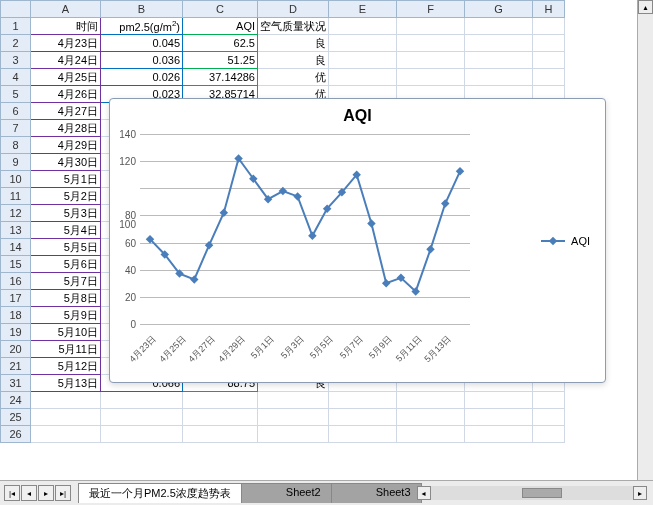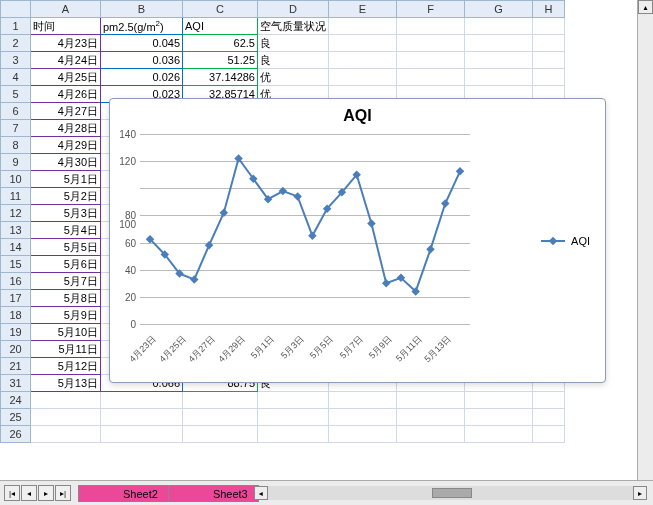--- a/index.html
+++ b/index.html
@@ -4,21 +4,21 @@
 <style>
 *{margin:0;padding:0;box-sizing:border-box;font-family:Arial,"Microsoft YaHei",sans-serif;}
 body{background:#fff;width:653px;height:505px;overflow:hidden;position:relative;font-size:11px;}
 .grid{position:relative;width:653px;height:480px;background:#fff;}
 table{border-collapse:collapse;table-layout:fixed;}
 td,th{border:1px solid #d0d7e5;height:17px;padding:0 2px;font-size:11px;color:#000;overflow:hidden;white-space:nowrap;vertical-align:middle;}
 th{background:#e4ecf7;font-weight:normal;text-align:center;color:#333;border:1px solid #9eb6ce;}
 .rowhdr{width:30px;text-align:center;}
 .colA{width:70px;}.colB{width:82px;}.colC{width:75px;}.colD{width:71px;}.colE,.colF,.colG{width:68px;}.colH{width:32px;}
 .r{text-align:right;}
-.l{text-align:left;margin-top:8px;}
+.l{text-align:right;margin-top:8px;}
 .sel-purple{border:1.5px solid #7030a0 !important;}
 .sel-blue{border:1.5px solid #0070c0 !important;}
 .sel-green{border:1.5px solid #00b050 !important;}
 sup{font-size:8px;}
 .chart{position:absolute;left:109px;top:98px;width:497px;height:285px;background:#fff;border:1px solid #8a9db5;border-radius:4px;box-shadow:0 2px 6px rgba(0,0,0,.15);}
 .chart-title{text-align:center;font-size:16px;font-weight:bold;margin-top:8px;}
 .plot{position:absolute;left:30px;top:35px;width:330px;height:190px;}
 .yaxis{position:absolute;left:0;top:35px;width:28px;height:190px;}
 .ytick{position:absolute;right:2px;font-size:10px;color:#555;transform:translateY(-50%);}
 .gridline{position:absolute;left:0;width:100%;border-top:1px solid #bbb;}
@@ -27,21 +27,21 @@
 .legend{position:absolute;right:15px;top:50%;transform:translateY(-50%);}
 .legend-item{display:flex;align-items:center;gap:6px;font-size:11px;}
 .legend-line{width:24px;height:2px;background:#4a7ebb;position:relative;}
 .legend-line::after{content:"";position:absolute;left:50%;top:50%;width:6px;height:6px;transform:translate(-50%,-50%) rotate(45deg);background:#4a7ebb;}
 svg{position:absolute;left:0;top:0;}
 .tabs{position:absolute;bottom:0;left:0;right:0;height:25px;background:#ececec;border-top:1px solid #aaa;display:flex;align-items:center;}
 .tab-nav{display:flex;margin-left:4px;}
 .tab-btn{width:16px;height:16px;border:1px solid #888;background:#f0f0f0;display:flex;align-items:center;justify-content:center;font-size:8px;margin-right:1px;}
 .sheet-tabs{display:flex;margin-left:6px;}
 .tab{padding:2px 10px;border:1px solid #888;border-bottom:none;background:#fff;font-size:11px;margin-right:-1px;position:relative;}
-.tab.inactive{background:#ec4899;padding-left:44px;}
+.tab.inactive{background:#a3a3a3;padding-left:44px;}
 .scroll-h{flex:1;margin:0 20px 0 10px;height:14px;background:#ddd;position:relative;display:flex;align-items:center;}
 .scroll-thumb{position:absolute;left:45%;width:40px;height:10px;background:#aaa;border:1px solid #888;}
 .scroll-arrow{width:14px;height:14px;border:1px solid #888;background:#eee;display:flex;align-items:center;justify-content:center;font-size:8px;}
 .scroll-v{position:absolute;right:0;top:0;width:16px;height:480px;background:#ececec;border-left:1px solid #aaa;}
 .scroll-v-arrow{height:14px;border:1px solid #888;background:#eee;display:flex;align-items:center;justify-content:center;font-size:8px;}
 </style>
 </head>
 <body>
 
 <div class="grid">
@@ -412,20 +412,21 @@
 </div>
 
 <div class="tabs">
 <div class="tab-nav">
 <div class="tab-btn">|◂</div>
 <div class="tab-btn">◂</div>
 <div class="tab-btn">▸</div>
 <div class="tab-btn">▸|</div>
 </div>
 <div class="sheet-tabs">
+<div class="tab">最近一个月PM2.5浓度趋势表</div>
 <div class="tab inactive">Sheet2</div>
 <div class="tab inactive">Sheet3</div>
 </div>
 <div class="scroll-h">
 <div class="scroll-arrow" style="position:absolute;left:-14px">◂</div>
 <div class="scroll-thumb"></div>
 <div class="scroll-arrow" style="position:absolute;right:-14px">▸</div>
 </div>
 </div>
 

